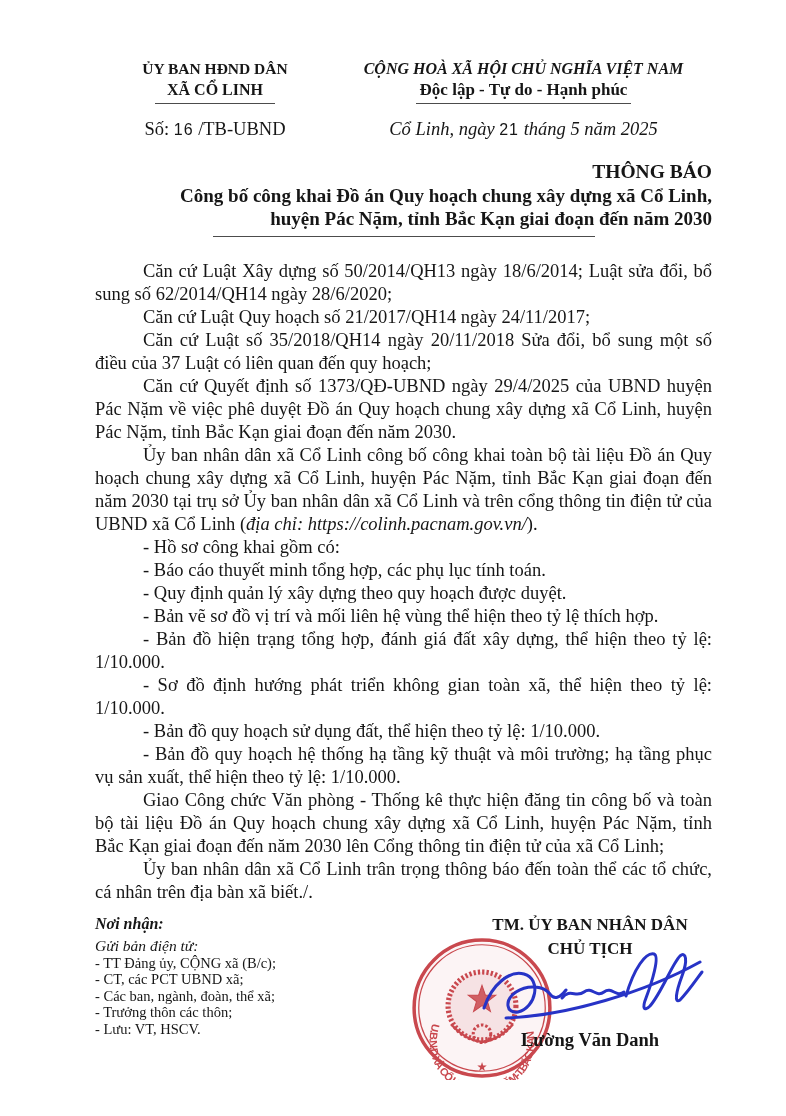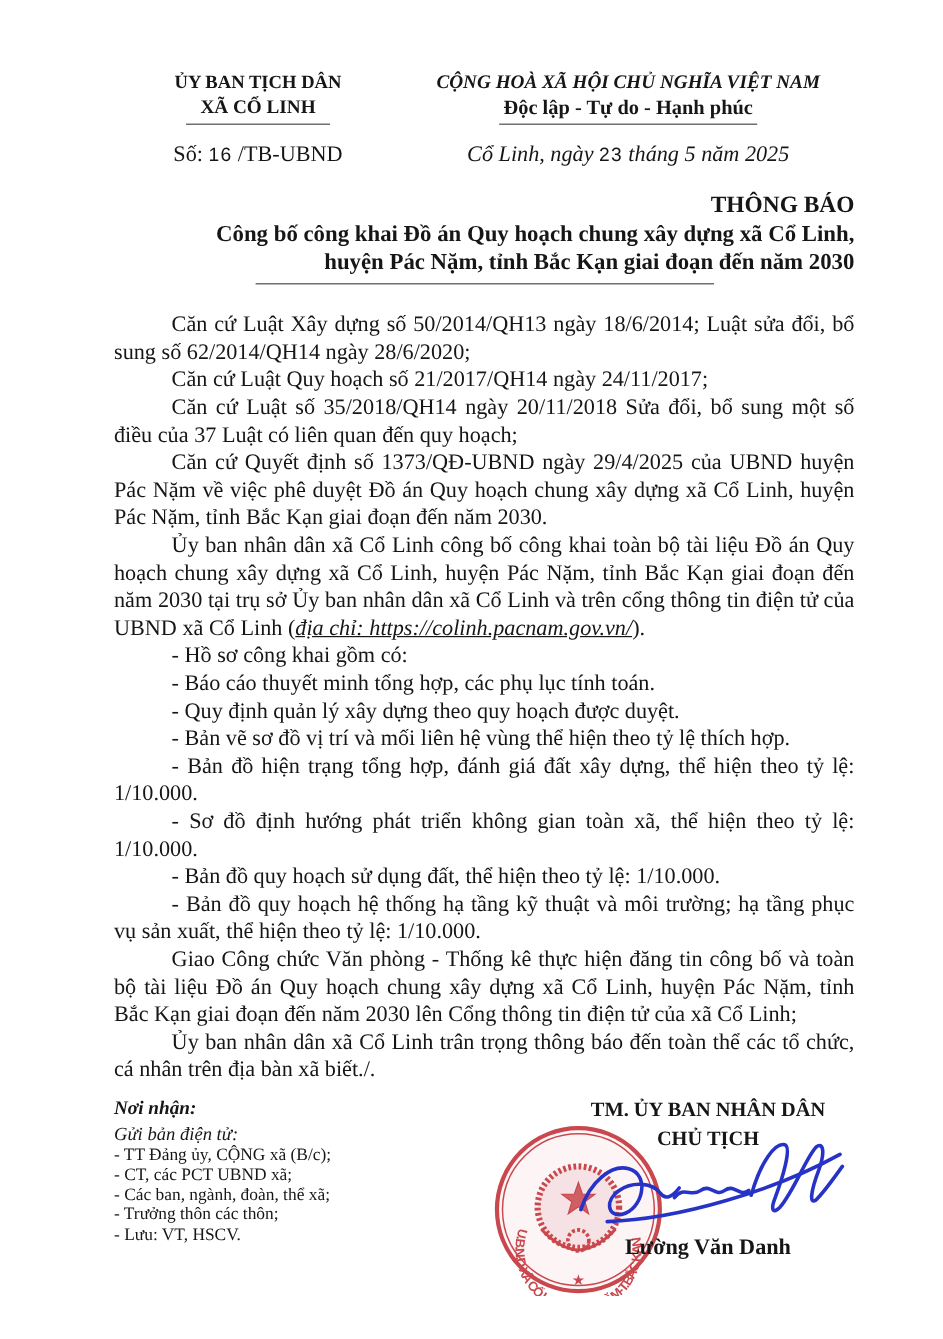--- a/index.html
+++ b/index.html
@@ -34,53 +34,53 @@
   .doc-title{font-weight:bold;font-size:19.5px;line-height:25px;}
   .doc-subtitle{font-weight:bold;font-size:19px;line-height:23px;}
   .title-underline{width:382px;border-top:1.6px solid #4c4c4c;margin:6px auto 0 26px auto;}
   .title-underline{margin:6px auto 0 auto;}
   
   .doc-body{margin-top:23px;}
   .doc-body p.para{
     margin:0;font-size:18.5px;line-height:23px;
     text-align:justify;text-indent:48px;
   }
-  .doc-body .it{font-style:italic;text-decoration:underline;}
+  .doc-body .it{font-style:italic;}
   
   .footer{position:absolute;left:0;top:908px;width:666px;height:208px;}
   .recipients{position:absolute;left:95px;top:6px;width:330px;}
   .recipients .r-title{font-weight:bold;font-style:italic;font-size:16px;line-height:20px;}
   .recipients .r-sub{font-style:italic;font-size:15.5px;line-height:19px;margin-top:2px;}
   .recipients .r-item{font-size:14.5px;line-height:16.4px;}
   .sig-block{position:absolute;left:420px;top:6px;width:340px;text-align:center;z-index:3;}
   .sig-line1,.sig-line2{font-weight:bold;font-size:17px;line-height:22px;white-space:nowrap;}
   .sig-line2{margin-top:2px;}
   .signer-name{font-weight:bold;font-size:18.5px;margin-top:70px;white-space:nowrap;}
   .seal{position:absolute;left:410px;top:28px;width:144px;height:144px;z-index:1;pointer-events:none;}
   .signature{position:absolute;left:466px;top:38px;width:244px;height:92px;z-index:2;pointer-events:none;}
 </style>
 </head>
 <body>
 
 <div class="page">
 
   <div class="letterhead">
     <div class="lh-left">
-      <div class="org1">ỦY BAN TỊCH DÂN</div>
+      <div class="org1">ỦY BAN HĐND DÂN</div>
       <span class="org2">XÃ CỔ LINH</span>
     </div>
     <div class="lh-right">
       <div class="nat1">CỘNG HOÀ XÃ HỘI CHỦ NGHĨA VIỆT NAM</div>
       <span class="nat2">Độc lập - Tự do - Hạnh phúc</span>
     </div>
   </div>
 
   <div class="meta-row">
     <div class="meta-left"><span>Số: </span><span class="filled-num">16</span><span> /TB-UBND</span></div>
-    <div class="meta-right"><span>Cổ Linh, ngày </span><span class="filled-num">23</span><span> tháng 5 năm 2025</span></div>
+    <div class="meta-right"><span>Cổ Linh, ngày </span><span class="filled-num">21</span><span> tháng 5 năm 2025</span></div>
   </div>
 
   <div class="title-block">
     <div class="doc-title">THÔNG BÁO</div>
     <div class="doc-subtitle">Công bố công khai Đồ án Quy hoạch chung xây dựng xã Cổ Linh,</div>
     <div class="doc-subtitle">huyện Pác Nặm, tỉnh Bắc Kạn giai đoạn đến năm 2030</div>
     <div class="title-underline"></div>
   </div>
 
   <div class="doc-body">

